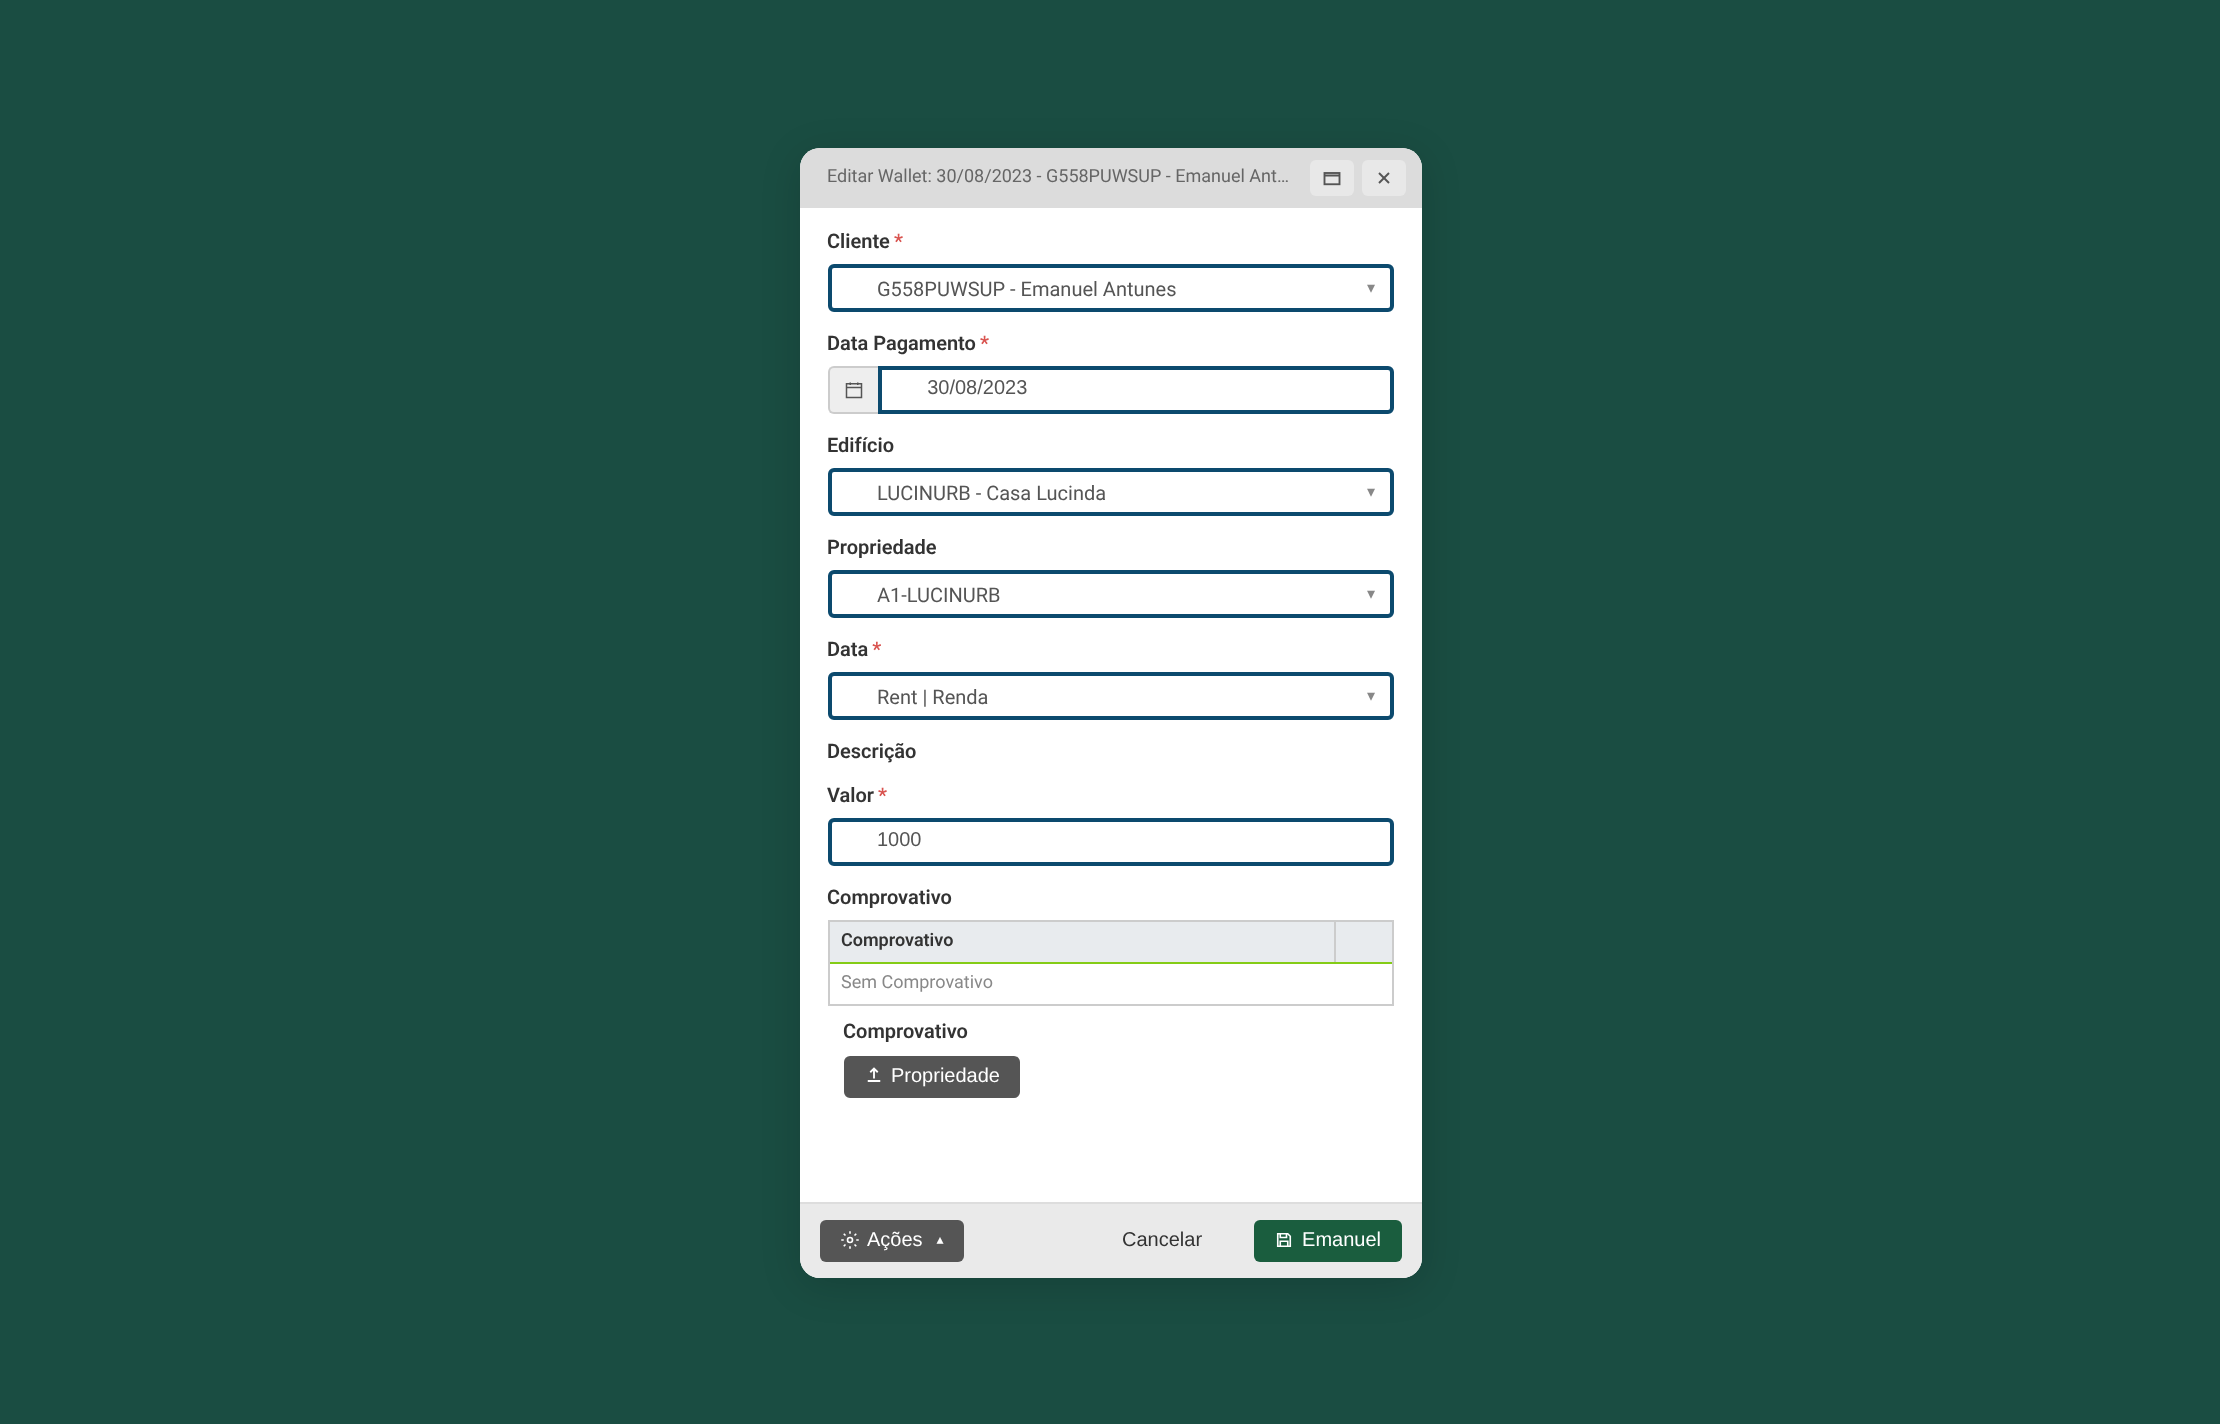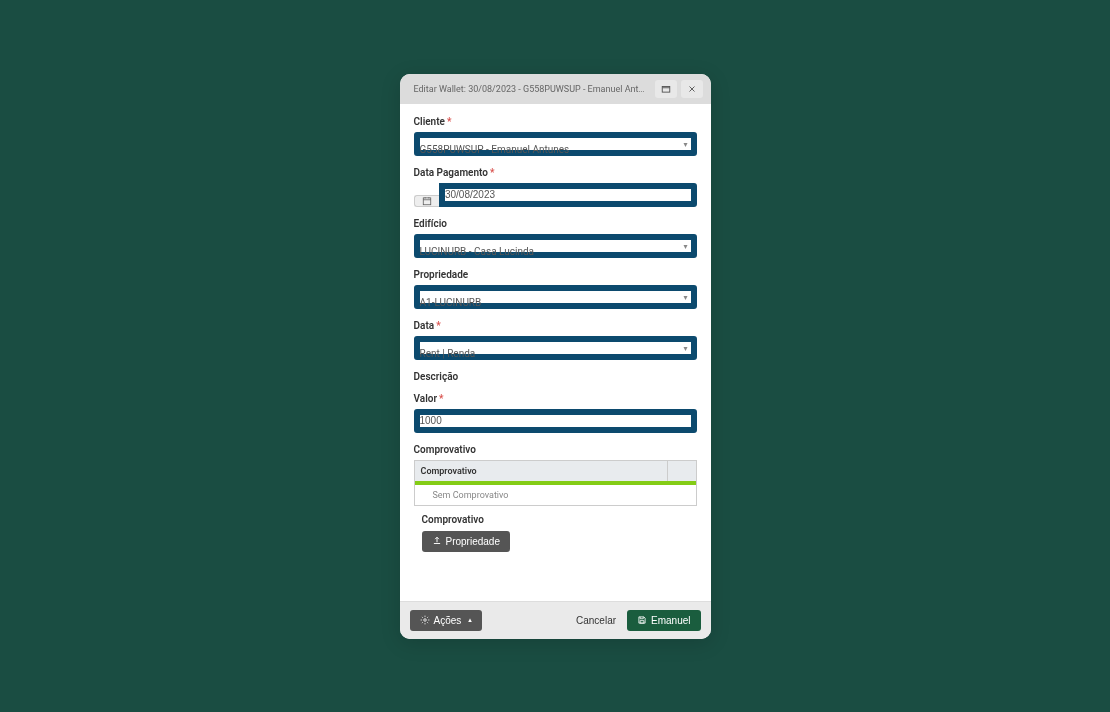--- a/index.html
+++ b/index.html
@@ -69,22 +69,22 @@
   color: #333;
   display: block;
   margin-bottom: 5px;
 }
 .required {
   color: #d9534f;
   margin-left: 2px;
 }
 .form-control {
   width: 100%;
-  padding: 6px 0;
-  border: 6px solid #0c4a6e;
+  padding: 6px 23px;
+  border: 2px solid #0c4a6e;
   border-radius: 3px;
   font-size: 10px;
   color: #555;
   background: #fff;
   height: 24px;
 }
 .select-wrapper {
   position: relative;
 }
 .select-wrapper .form-control {
@@ -95,21 +95,20 @@
   position: absolute;
   right: 9px;
   top: 50%;
   transform: translateY(-50%);
   font-size: 8px;
   color: #888;
   pointer-events: none;
 }
 .input-group {
   display: flex;
-  align-items: flex-end;
 }
 .input-addon {
   background: #eee;
   border: 1px solid #ccc;
   border-right: none;
   border-radius: 3px 0 0 3px;
   width: 28px;
   display: flex;
   align-items: center;
   justify-content: center;
@@ -136,22 +135,21 @@
 }
 .table-header-cell:first-child {
   flex: 1;
 }
 .table-header-cell:last-child {
   width: 28px;
   border-right: none;
 }
 .table-row {
   display: flex;
-  border-top: 4px solid #84cc16;
-  padding-left: 12px;
+  border-top: 1px solid #84cc16;
 }
 .table-cell {
   padding: 5px 6px;
   font-size: 9px;
   color: #888;
   flex: 1;
 }
 .upload-section {
   padding: 8px;
 }
@@ -182,21 +180,21 @@
 }
 .btn-green {
   background: #1a5d3e;
   color: #fff;
 }
 .modal-footer {
   background: #eaeaea;
   padding: 8px 10px;
   display: flex;
   align-items: center;
-  gap: 1px;
+  gap: 16px;
   border-top: 1px solid #ddd;
   justify-content: flex-end;
 }
 .footer-spacer {
   flex: 1;
 }
 .caret-up {
   font-size: 7px;
   margin-left: 3px;
 }

